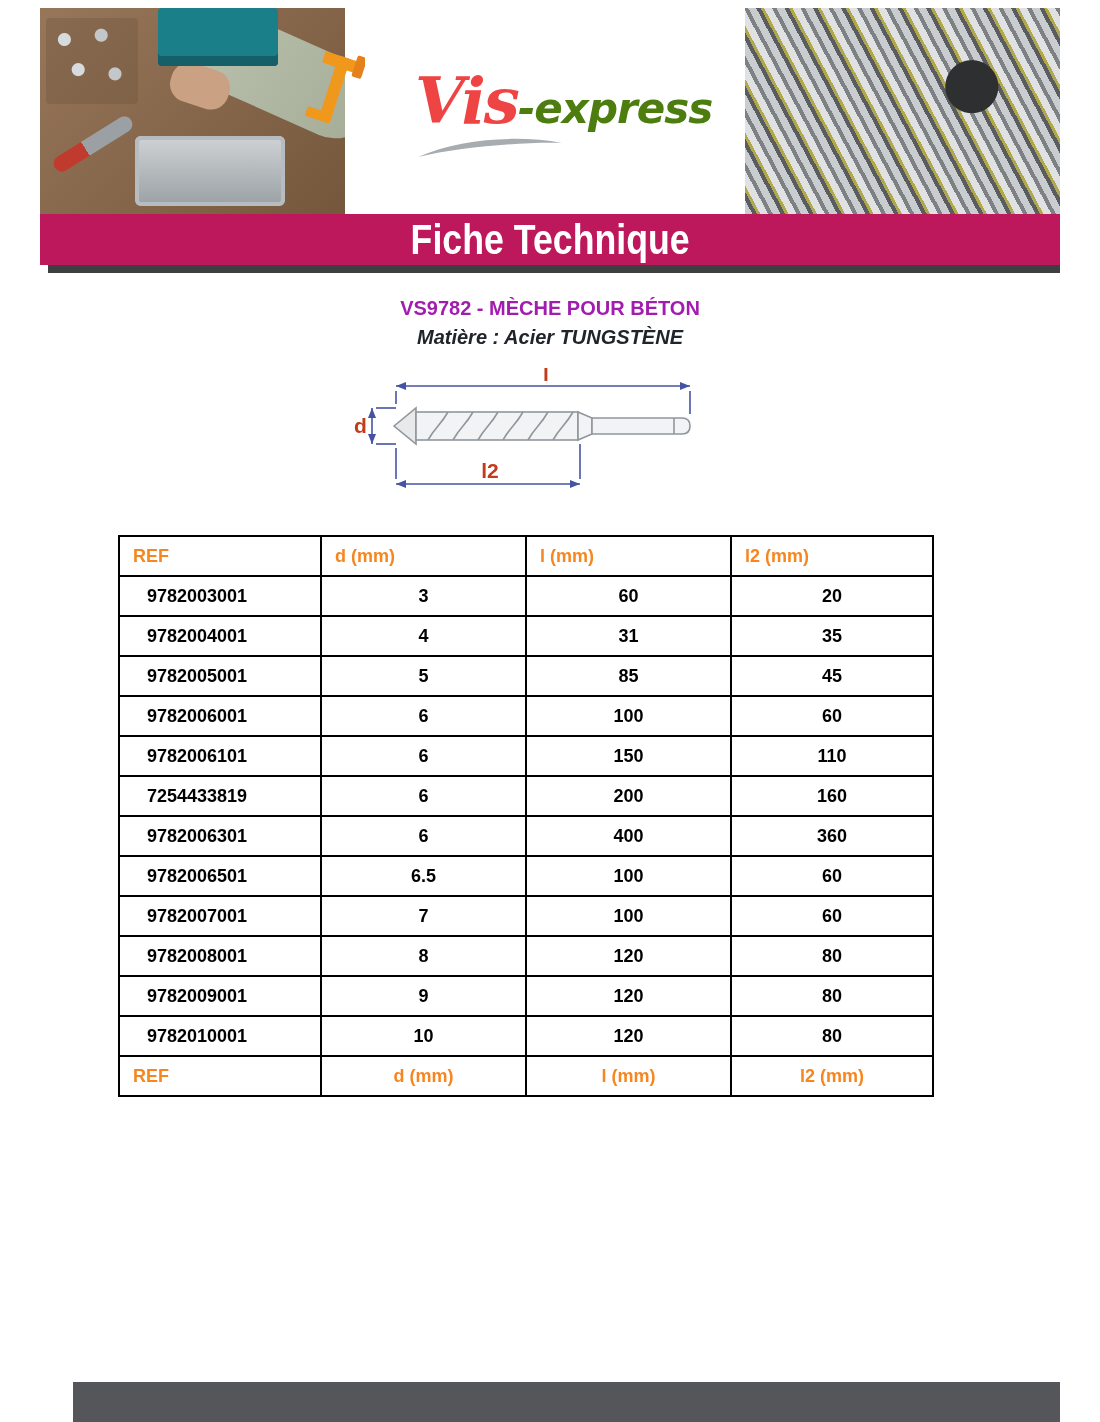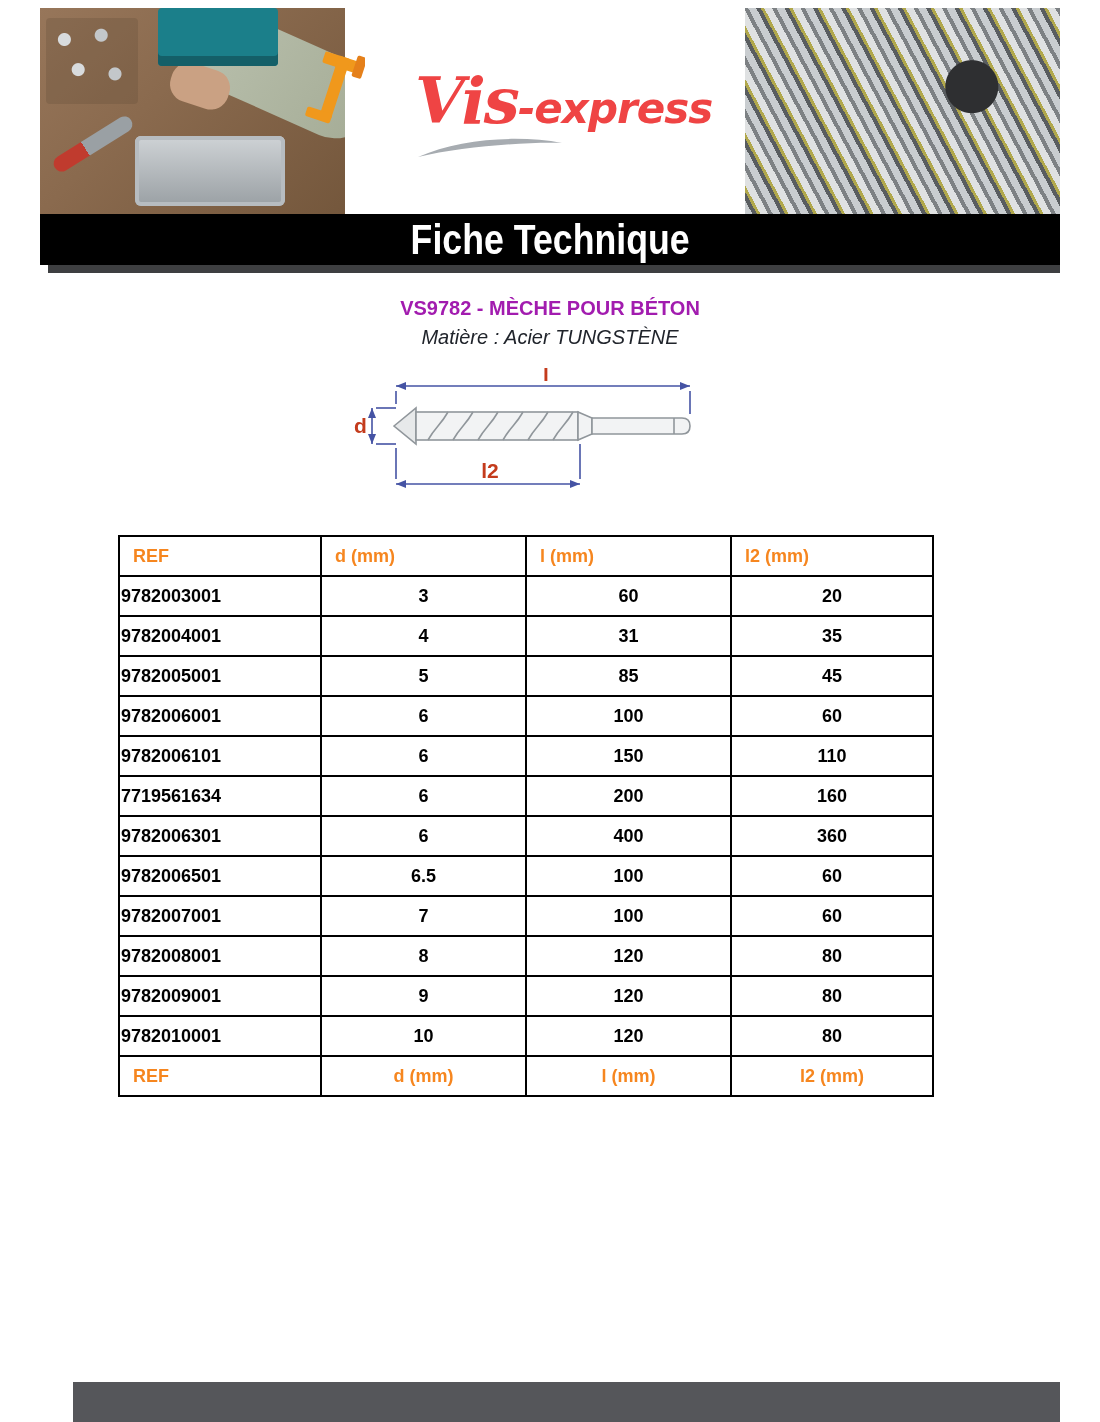--- a/index.html
+++ b/index.html
@@ -34,46 +34,46 @@
                  rgba(90,70,50,.25);
       border-radius:4px; }
 
   .logo-area { position:absolute; left:345px; top:8px; width:400px; height:207px;
     display:flex; flex-direction:column; justify-content:center; }
   .tool-icon { position:absolute; left:-42px; top:42px; }
   .logo-line { margin-left:70px; white-space:nowrap; }
   .logo-vis { font-family:"DejaVu Serif", serif; font-style:italic; font-weight:bold;
     font-size:64px; color:#ef4444; letter-spacing:-2px; }
   .logo-express { font-family:"DejaVu Sans", sans-serif; font-style:italic; font-weight:600;
-    font-size:42px; color:#ef4444; letter-spacing:-1px; }
+    font-size:42px; color:#4d7c0f; letter-spacing:-1px; }
   .swoosh { margin-left:70px; margin-top:-4px; }
 
   
   .banner { position:absolute; left:40px; top:214px; width:1020px; height:51px;
-    background:#000000; display:flex; align-items:center; justify-content:center; }
+    background:#be185d; display:flex; align-items:center; justify-content:center; }
   .banner-title { color:#ffffff; font-weight:700; font-size:42px;
     display:inline-block; transform:scaleX(.85); letter-spacing:0; }
   .banner-shadow { position:absolute; left:48px; top:265px; width:1012px; height:8px; background:#3E3F41; }
 
   
   .product-title { position:absolute; left:0; top:297px; width:1100px; text-align:center;
     color:#a21caf; font-weight:700; font-size:20px; }
   .product-material { position:absolute; left:0; top:326px; width:1100px; text-align:center;
-    color:#20242b; font-weight:400; font-style:italic; font-size:20px; }
+    color:#20242b; font-weight:700; font-style:italic; font-size:20px; }
 
   
   .diagram { position:absolute; left:350px; top:368px; width:400px; height:130px; }
   .dim-label { font-family:"Liberation Sans", sans-serif; font-weight:bold; font-size:21px; fill:#C43B1C; }
 
   
   table.spec { position:absolute; left:118px; top:535px; width:814px;
     border-collapse:collapse; table-layout:fixed; font-size:18px; font-weight:bold; color:#000;border-radius:15px; }
   .spec th, .spec td { border:2px solid #000; height:40px; padding:0; text-align:center; vertical-align:middle; }
   .spec thead th { color:#F6861F; text-align:left; padding-left:13px; }
-  .spec td.ref-col { text-align:left; padding-left:1px; }
+  .spec td.ref-col { text-align:left; padding-left:27px; }
   .spec tfoot th { color:#F6861F; text-align:center; font-weight:bold; }
   .spec tfoot th.ref-col { text-align:left; padding-left:13px; }
 
   
   .footer-bar { position:absolute; left:73px; top:1382px; width:987px; height:40px; background:#55565A; }
 </style>
 </head>
 <body>
 
 <div class="photo photo-left">
@@ -200,21 +200,21 @@
         <td>100</td>
         <td>60</td>
       </tr>
       <tr>
         <td class="ref-col">9782006101</td>
         <td>6</td>
         <td>150</td>
         <td>110</td>
       </tr>
       <tr>
-        <td class="ref-col">7719561634</td>
+        <td class="ref-col">7254433819</td>
         <td>6</td>
         <td>200</td>
         <td>160</td>
       </tr>
       <tr>
         <td class="ref-col">9782006301</td>
         <td>6</td>
         <td>400</td>
         <td>360</td>
       </tr>

